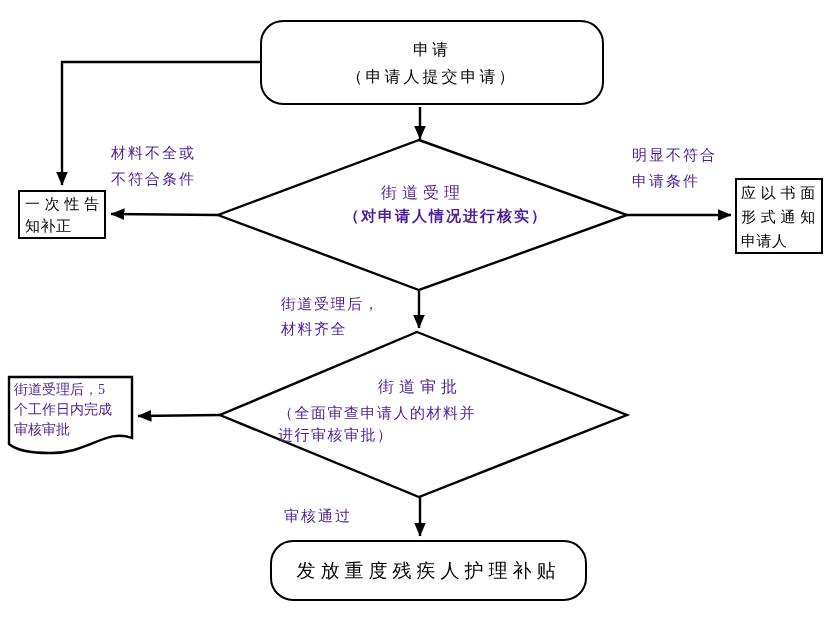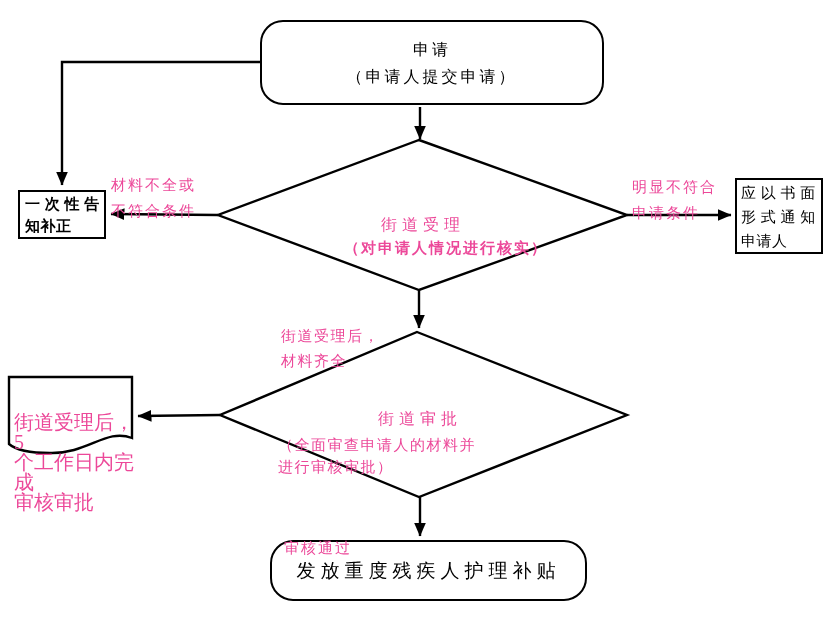--- a/index.html
+++ b/index.html
@@ -18,22 +18,21 @@
     overflow: hidden;
   }
   .layer {
     position: absolute;
     left: 0;
     top: 0;
   }
   .node-text {
     position: absolute;
     white-space: pre-line;
-    color: #ec4899;
-    margin-top: 32px;
+    color: #4c1d95;
   }
   .box {
     position: absolute;
     border: 2.5px solid #000;
     background: #fff;
     white-space: pre-line;
   }
   .rounded {
     border-radius: 23px;
     display: flex;
@@ -47,30 +46,29 @@
     font-size: 16px; letter-spacing: 3px; line-height: 27px;
   }
   .end-box {
     left: 270px; top: 540px; width: 317px; height: 61px;
     font-size: 19px; letter-spacing: 5px; line-height: 24px;
   }
   .notify-box {
     left: 18px; top: 190px; width: 88px; height: 49px;
     font-size: 15px; line-height: 22px; padding: 1px 4px 0 5px;
     letter-spacing: 0.5px;
-    font-weight: bold;
   }
   .written-box {
     left: 735px; top: 178px; width: 88px; height: 76px;
     font-size: 15px; line-height: 24px; padding: 1px 3px 0 4px;
     letter-spacing: 0.5px;
   }
   .doc-text {
     left: 14px; top: 380px; width: 120px;
-    font-size: 20px; line-height: 20px;
+    font-size: 14px; line-height: 20px;
   }
   .d1-title {
     left: 298px; top: 182px; width: 250px;
     text-align: center; font-size: 16px; letter-spacing: 5px; line-height: 22px;
   }
   .d1-subtitle {
     left: 298px; top: 206px; width: 250px;
     text-align: right; font-size: 15px; letter-spacing: 2px; line-height: 21px; font-weight: bold;
   }
   .d2-title {

